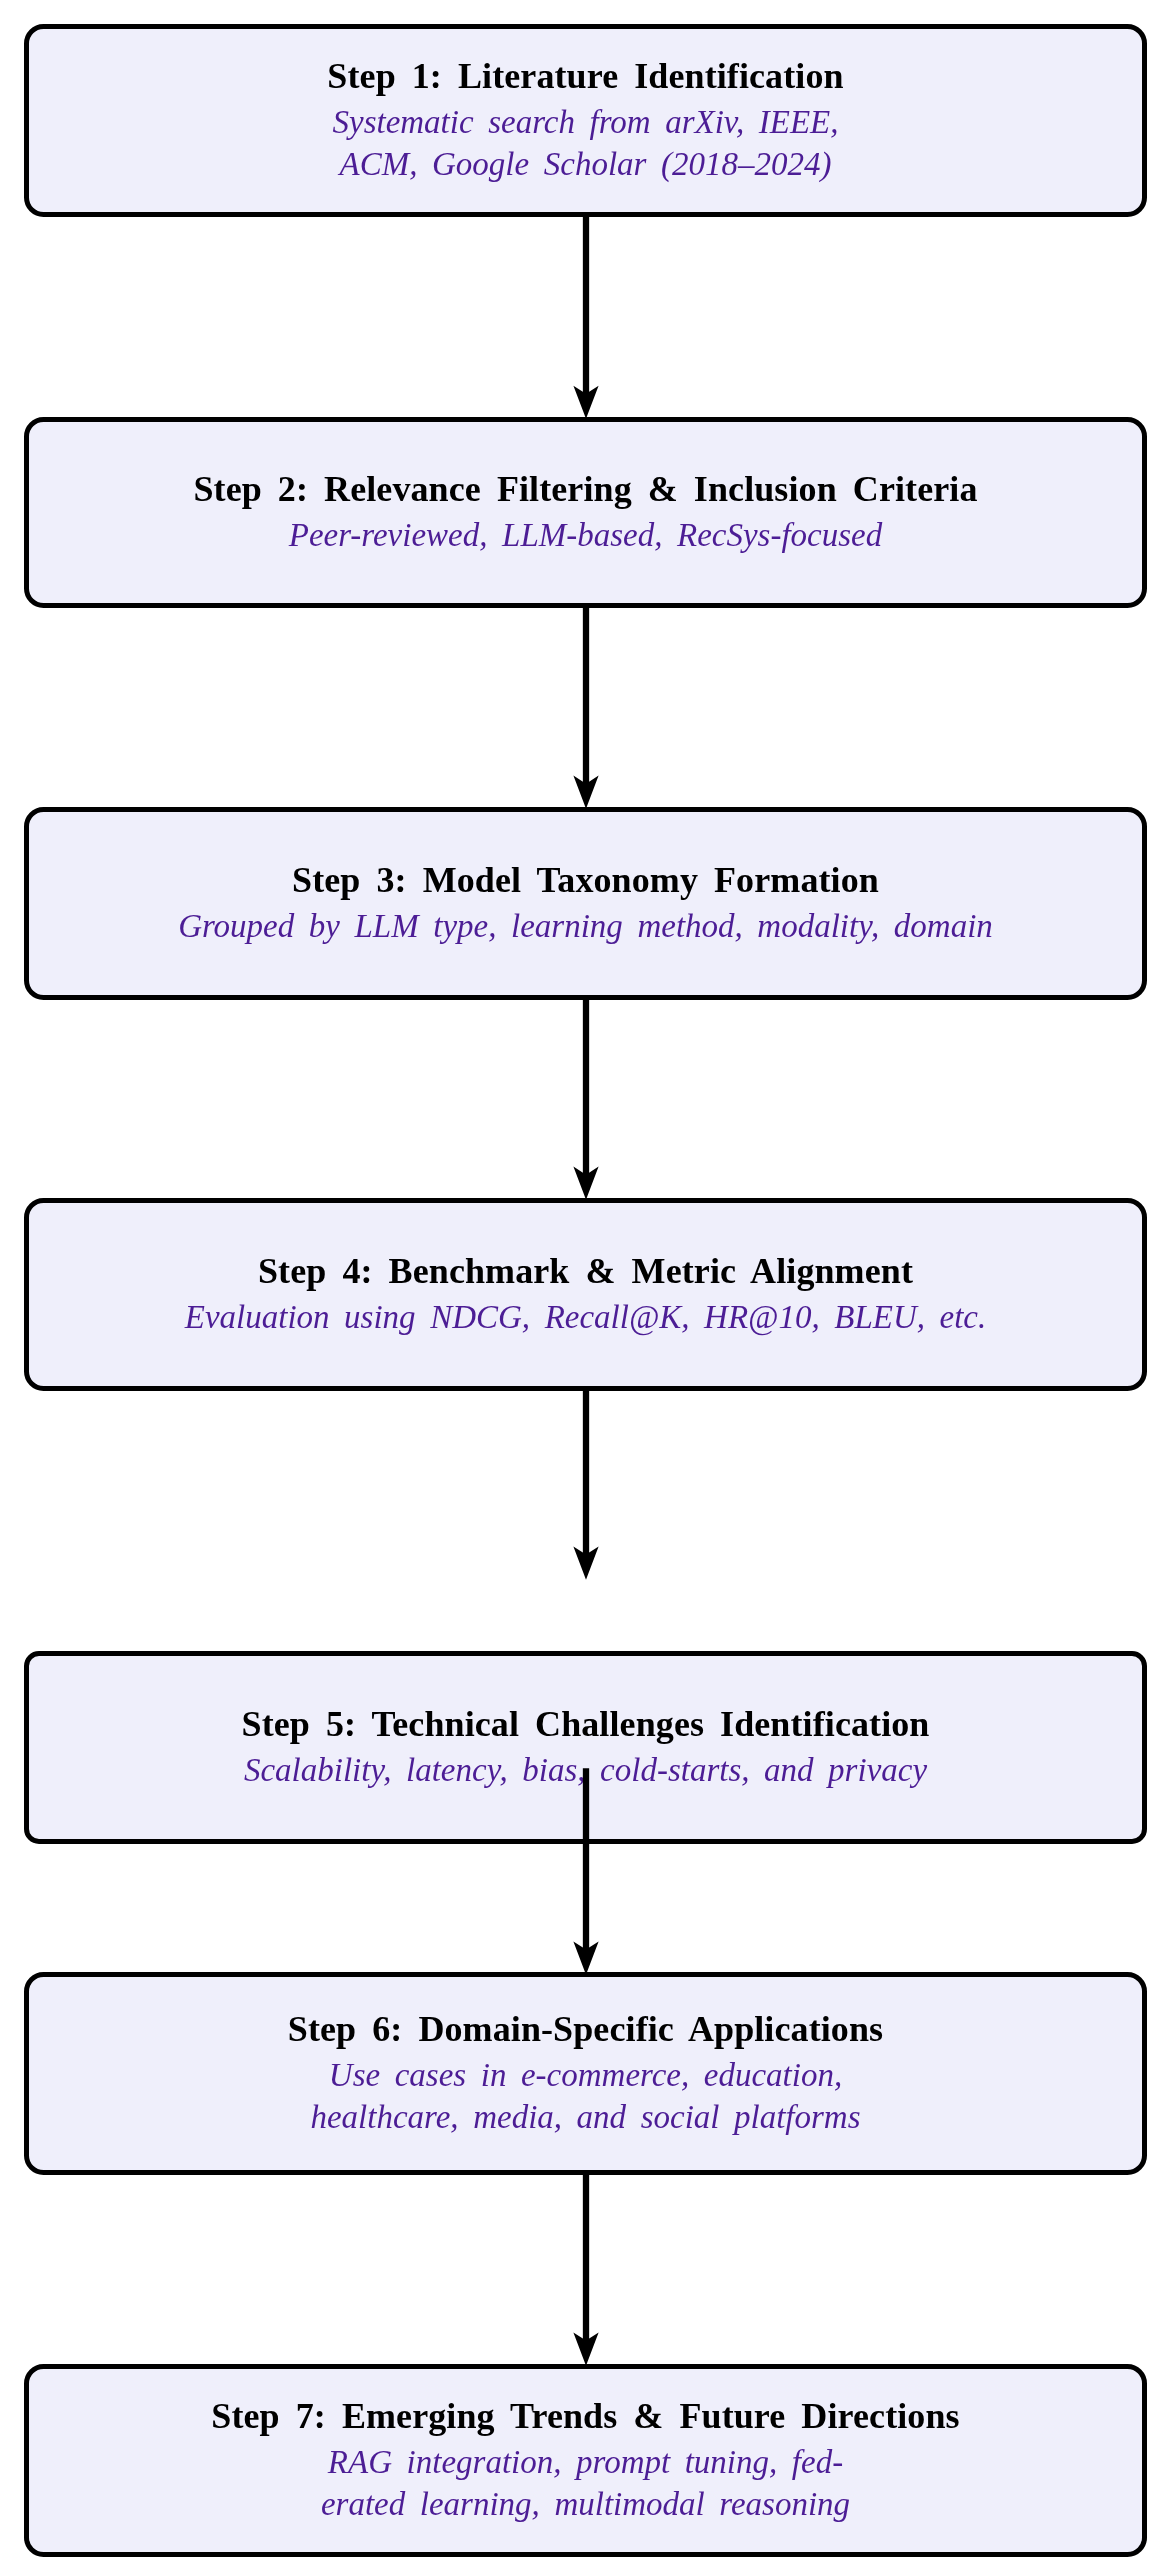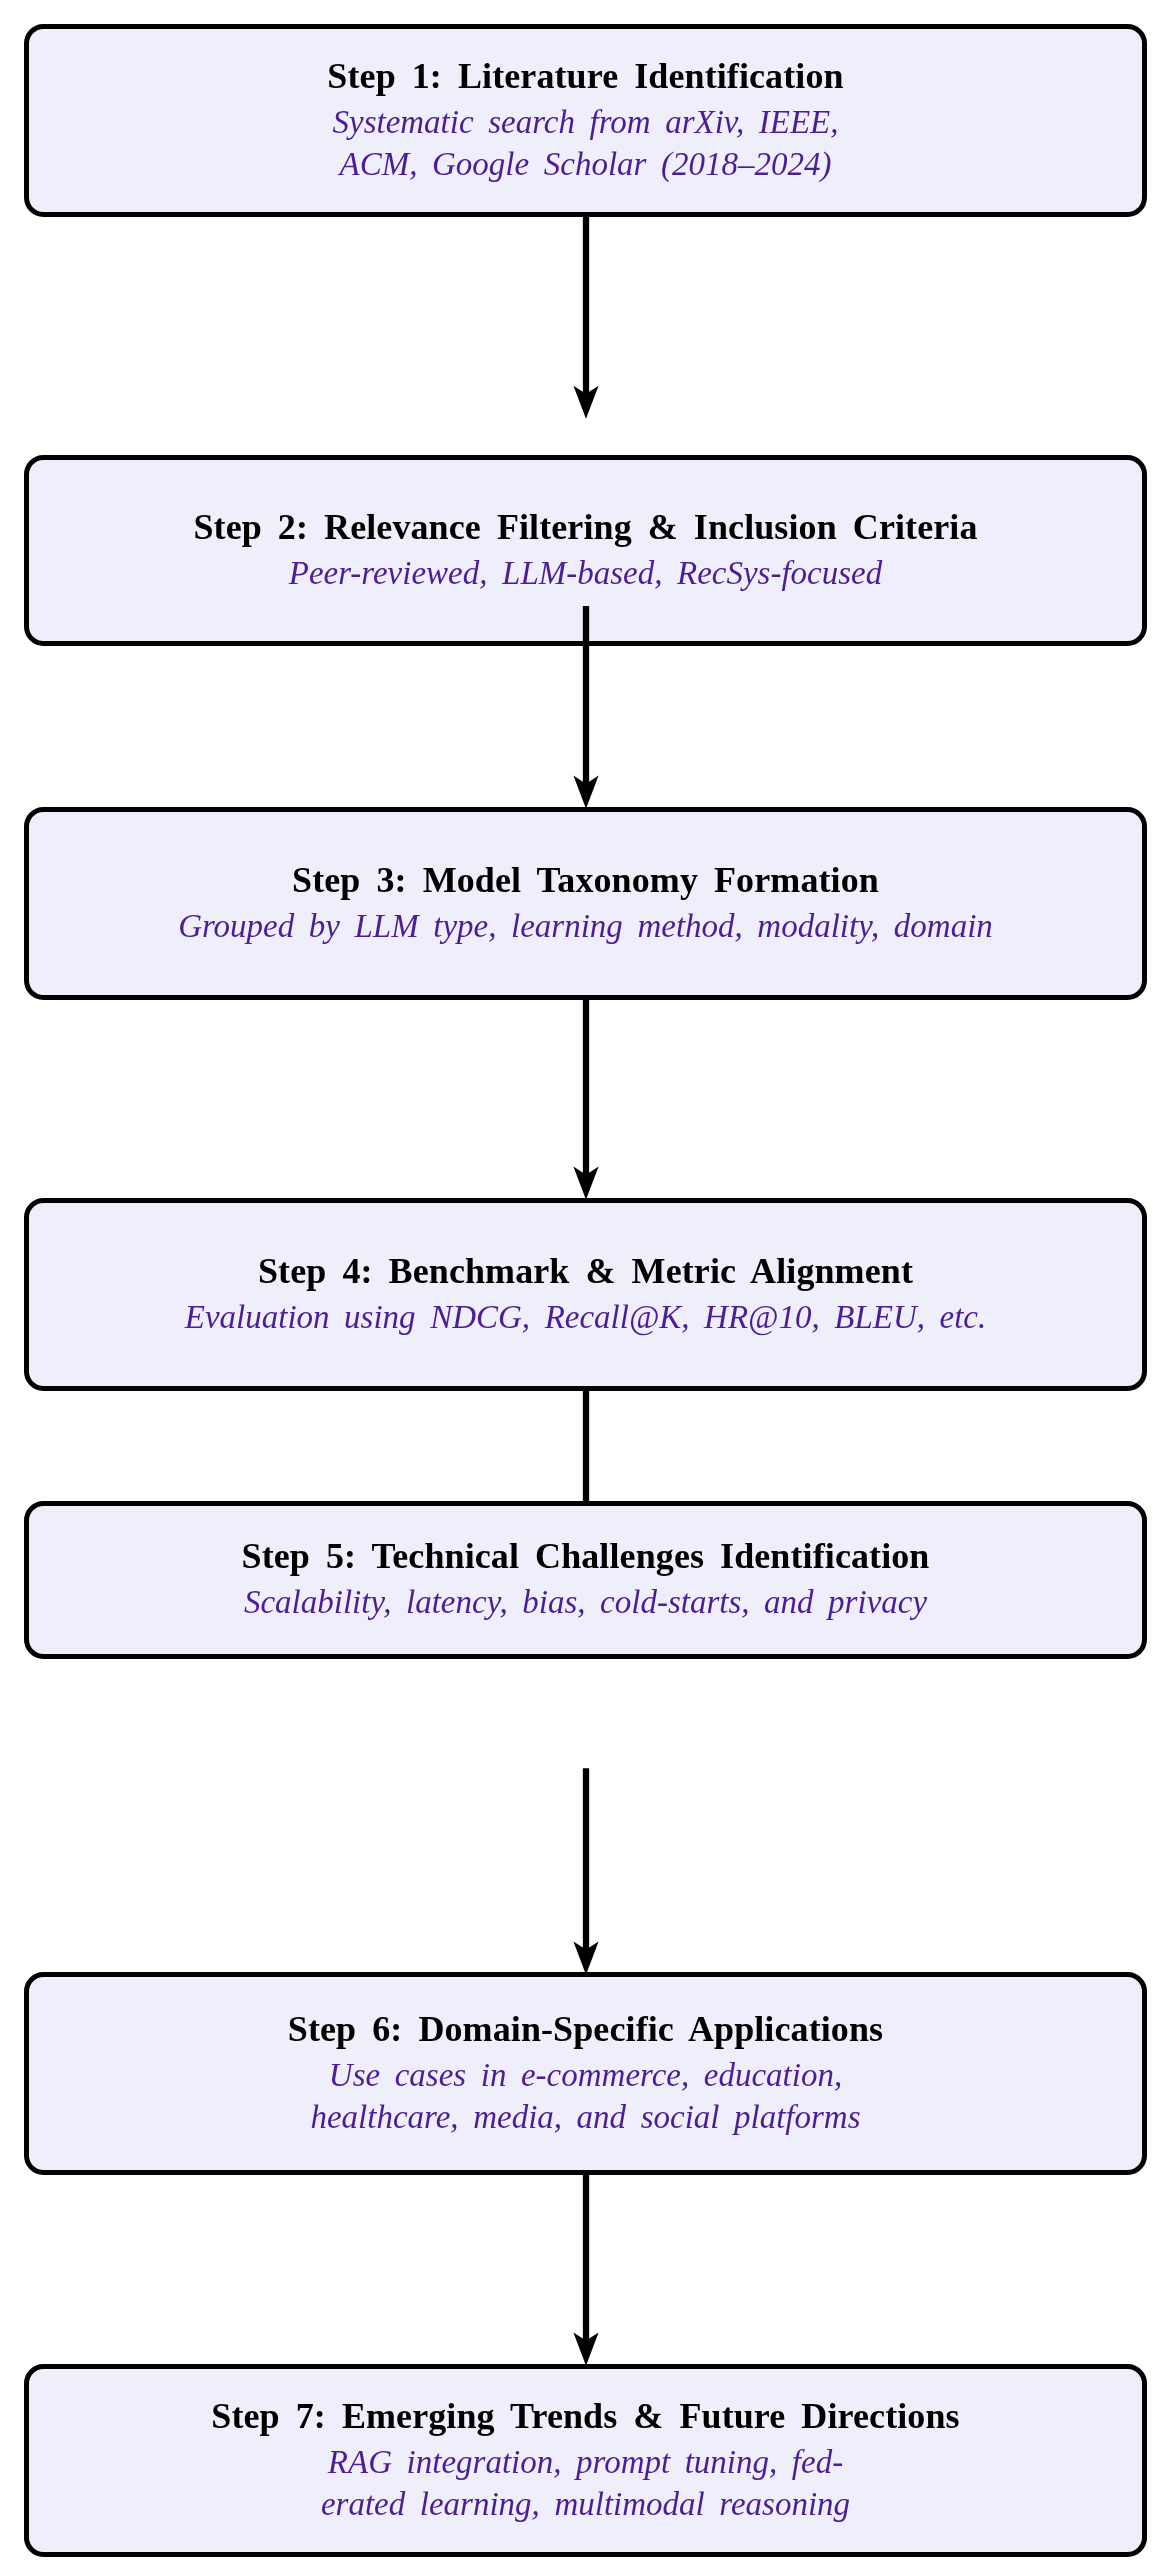--- a/index.html
+++ b/index.html
@@ -54,24 +54,24 @@
     font-size: 33px;
     line-height: 1.28;
     word-spacing: 6.3px;
     color: #4c1d95;
     margin-top: 3.4px;
     white-space: pre-line;
   }
 
   
   #node-1 { top: 24px;   height: 193px; }
-  #node-2 { top: 417px;  height: 191px; margin-top: 38px; }
+  #node-2 { top: 417px;  height: 191px; }
   #node-3 { top: 807px; height: 193px; justify-content: center; }
   #node-4 { top: 1198px; height: 193px; }
-  #node-5 { top: 1501px; height: 158px; }
+  #node-5 { top: 1651px; height: 193px; border-radius: 15px; }
   #node-6 { top: 1972px; height: 203px; }
   #node-7 { top: 2364px; height: 193px; }
 
   
   .arrow {
     position: absolute;
     left: 0;
     width: 1172px;
     pointer-events: none;
   }

